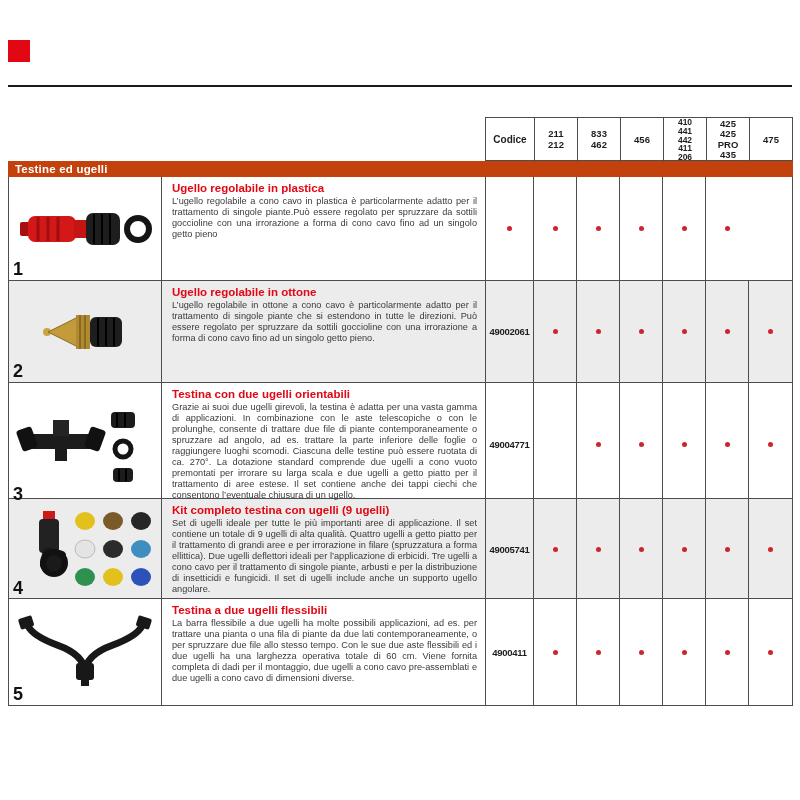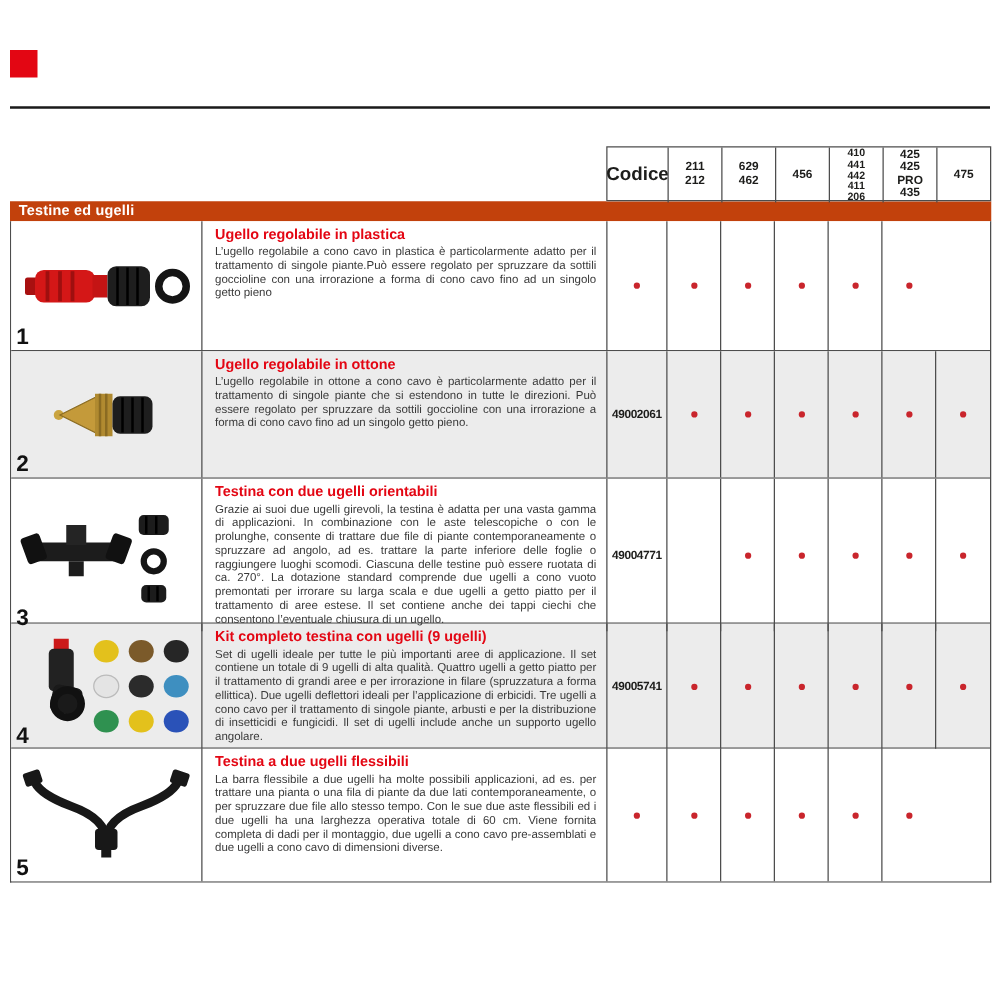--- a/index.html
+++ b/index.html
@@ -17,21 +17,21 @@
   .table { position:absolute; left:8px; top:117px; width:785px; }
 
   
   .header-row { position:relative; height:44px; }
   .header-cells { position:absolute; left:477px; top:0; width:308px; height:44px;
                   display:grid; grid-template-columns:48px repeat(6,1fr);
                   border:1px solid #4d4d4d; background:#fff; }
   .hcell { border-left:1px solid #4d4d4d; display:flex; align-items:center; justify-content:center;
            text-align:center; font-weight:bold; font-size:9.5px; line-height:10.5px;
            white-space:pre-line; color:#1d1d1b; }
-  .hcell:first-child { border-left:none; font-size:15px; }
+  .hcell:first-child { border-left:none; font-size:10px; }
   .hcell.dense { font-size:8.5px; line-height:8.8px; }
 
   .section-band { height:16px; background:#c2410c; color:#fff; display:flex; align-items:center;
                   padding-left:7px; font-weight:bold; font-size:11.5px; letter-spacing:.2px; }
 
   .rows { border:1px solid #4d4d4d; border-top:none; }
   .row { display:grid; grid-template-columns:153px 324px 48px repeat(6,1fr);
          border-bottom:1px solid #4d4d4d; background:#fff; }
   .row:last-child { border-bottom:none; }
   .row.alt { background:#ececec; }
@@ -61,21 +61,21 @@
   <div class="top-rule"></div>
 
 
   <div class="table">
 
     <div class="header-row">
       <div class="header-cells">
         <div class="hcell">Codice</div>
         <div class="hcell">211
 212</div>
-        <div class="hcell">629
+        <div class="hcell">833
 462</div>
         <div class="hcell">456</div>
         <div class="hcell dense">410
 441
 442
 411
 206</div>
         <div class="hcell">425
 425
 PRO
@@ -263,20 +263,21 @@
             <rect x="122" y="2" width="14" height="11" rx="2" fill="#181818" transform="rotate(18 129 7)"></rect>
             <rect x="61" y="48" width="18" height="17" rx="3" fill="#181818"></rect>
             <rect x="66" y="64" width="8" height="7" fill="#181818"></rect>
           </svg>
           <span class="row-num">5</span>
         </div>
         <div class="cell desc-cell">
           <div class="prod-title">Testina a due ugelli flessibili</div>
           <div class="prod-body">La barra flessibile a due ugelli ha molte possibili applicazioni, ad es. per trattare una pianta o una fila di piante da due lati contemporaneamente, o per spruzzare due file allo stesso tempo. Con le sue due aste flessibili ed i due ugelli ha una larghezza operativa totale di 60 cm. Viene fornita completa di dadi per il montaggio, due ugelli a cono cavo pre-assemblati e due ugelli a cono cavo di dimensioni diverse.</div>
         </div>
+        <div class="cell code-cell">4900411</div>
         <div class="cell dot-cell on">
             <span class="dot"></span>
           </div>
         <div class="cell dot-cell on">
             <span class="dot"></span>
           </div>
         <div class="cell dot-cell on">
             <span class="dot"></span>
           </div>
         <div class="cell dot-cell on">

